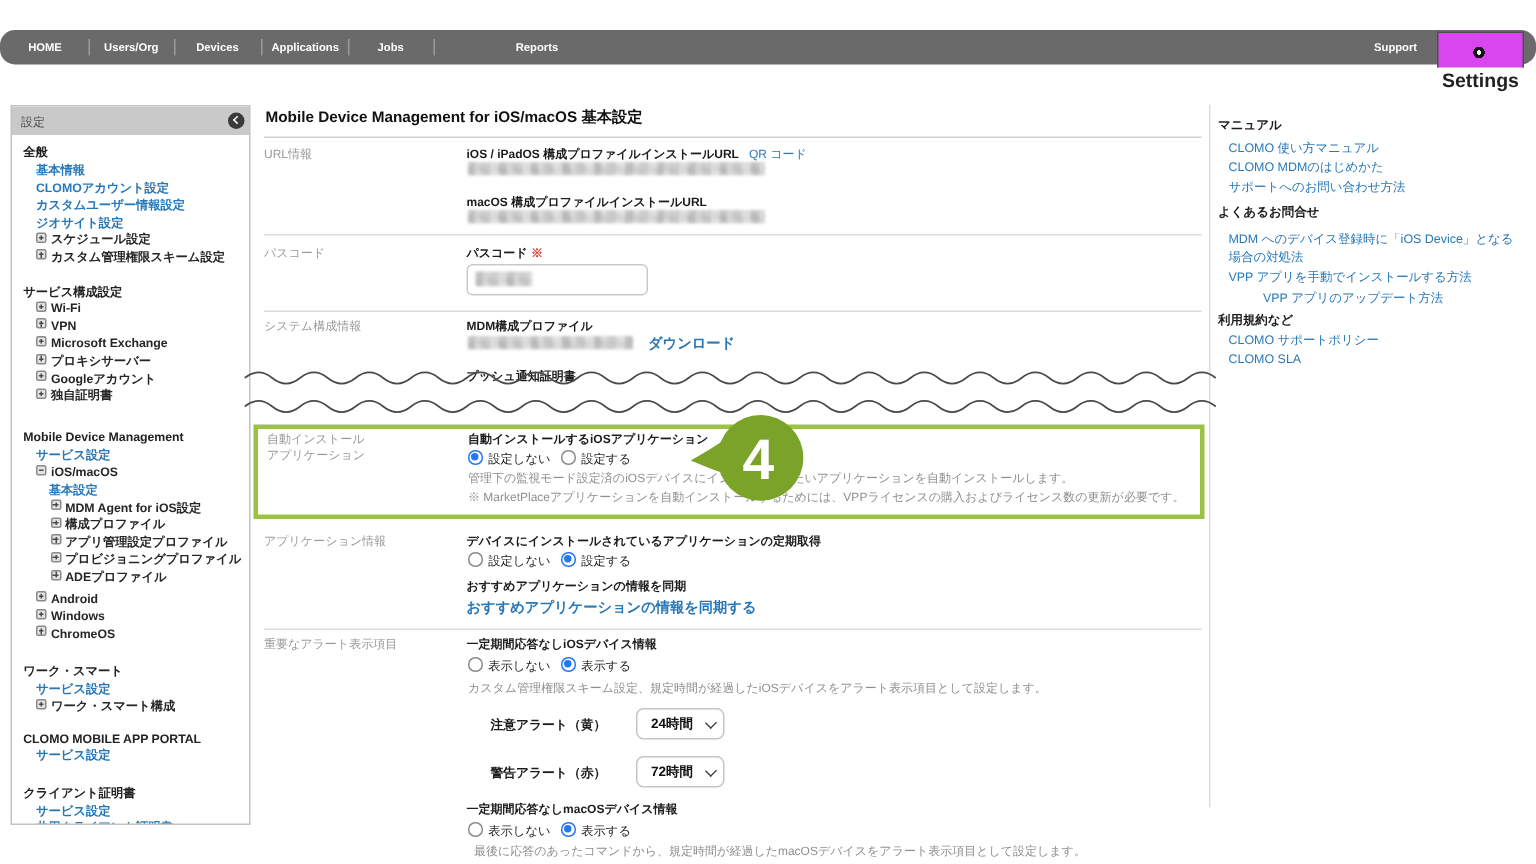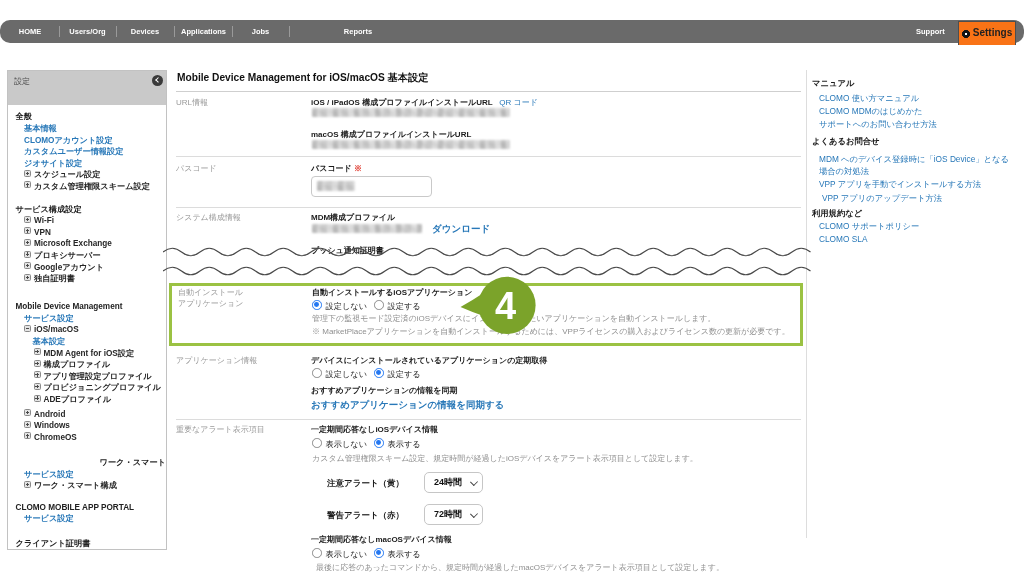--- a/index.html
+++ b/index.html
@@ -5,29 +5,29 @@
   html,body{margin:0;padding:0;}
   body{width:1024px;height:576px;overflow:hidden;position:relative;background:#fff;
        font-family:"Liberation Sans",sans-serif;-webkit-font-smoothing:antialiased;}
   .abs{position:absolute;}
   
   #nav{position:absolute;left:0;top:20px;width:1024px;height:23px;background:#6a6a6a;border-radius:10px;}
   #nav .item{position:absolute;top:0;height:23px;line-height:23px;text-align:center;
       color:#fff;font-size:7.5px;font-weight:bold;width:58px;}
   #nav .sep{position:absolute;top:6px;height:11px;width:1px;background:#9a9a9a;}
   #support{position:absolute;top:0;height:23px;line-height:23px;color:#fff;font-size:7.5px;font-weight:bold;left:916px;}
-  #settingsTab{position:absolute;left:958px;top:21px;width:58px;height:24px;background:#f97316;
+  #settingsTab{position:absolute;left:958px;top:21px;width:58px;height:24px;background:#d946ef;
       border:1px solid #4e4e4e;border-bottom:none;box-sizing:border-box;
-      font-size:10px;font-weight:bold;color:#222;line-height:21px;text-align:center;}
+      font-size:13px;font-weight:bold;color:#222;line-height:21px;text-align:center;}
   .gear{display:inline-block;width:8px;height:8px;position:relative;vertical-align:-1.5px;margin-right:3px;
       background:radial-gradient(circle at 50% 50%, #fff 0 1.4px, #141414 1.5px 3.8px, rgba(0,0,0,0) 3.9px);}
   
   #lsb{position:absolute;left:7px;top:70px;width:160px;height:480px;background:#fff;
       border:1px solid #c2c2c2;box-sizing:border-box;overflow:hidden;}
-  #lsbHead{height:34px;background:#c9c9c9;position:relative;}
+  #lsbHead{height:19px;background:#c9c9c9;position:relative;}
   #lsbHead .t{position:absolute;left:6px;top:5px;font-size:8px;color:#4a4a4a;}
   #lsbHead .c{position:absolute;right:3px;top:4px;width:11px;height:11px;border-radius:50%;background:#3a3a3a;}
   #lsbHead .c::after{content:'';position:absolute;left:4.2px;top:3.4px;width:3.2px;height:3.2px;
       border-left:1.5px solid #fff;border-bottom:1.5px solid #fff;transform:rotate(45deg);}
   #lsb ul{list-style:none;margin:0;padding:0;font-size:8.2px;font-weight:bold;}
   #lsb li{height:11.6px;line-height:11.6px;white-space:nowrap;}
   #lsb .g{color:#222;padding-left:7.5px;margin-top:11px;}
   #lsb .g0{margin-top:6.4px;}
   #lsb a{color:#2878b8;text-decoration:none;}
   #lsb .l1{padding-left:16px;color:#2878b8;}
@@ -60,21 +60,21 @@
   .radrow .rad{margin-right:4px;vertical-align:-1px;}
   .radrow .sp{display:inline-block;width:7px;}
   .sel{}
   .dd{position:absolute;width:59px;height:21px;border:1px solid #c6c6c6;border-radius:5px;background:#fff;
       box-sizing:border-box;font-size:9px;font-weight:bold;color:#111;line-height:19px;padding-left:9px;}
   .dd .ch{position:absolute;right:5px;top:6px;width:5px;height:5px;border-left:1.3px solid #444;border-bottom:1.3px solid #444;transform:rotate(-45deg) scaleY(.9);}
   
   #rsb{position:absolute;left:812px;top:76.5px;width:200px;font-size:8.3px;}
   #rsb .h{font-weight:bold;color:#1c1c1c;line-height:12.6px;margin:0;}
   #rsb .lk{color:#2878b8;margin:0 0 0.5px 7px;line-height:12.6px;}
-  #rsb .lk2{margin-left:10px;}
+  #rsb .lk2{margin-left:30px;}
 </style>
 </head>
 <body>
 
 <div id="nav">
   <div class="item" style="left:1px;">HOME</div>
     <div class="sep" style="left:59px;"></div>
   <div class="item" style="left:58.5px;">Users/Org</div>
     <div class="sep" style="left:116px;"></div>
   <div class="item" style="left:116px;">Devices</div>
@@ -113,21 +113,21 @@
     <li class="i1"><span class="pm m"></span>iOS/macOS</li>
     <li class="l2"><a>基本設定</a></li>
     <li class="i2"><span class="pm"></span>MDM Agent for iOS設定</li>
     <li class="i2"><span class="pm"></span>構成プロファイル</li>
     <li class="i2"><span class="pm"></span>アプリ管理設定プロファイル</li>
     <li class="i2"><span class="pm"></span>プロビジョニングプロファイル</li>
     <li class="i2"><span class="pm"></span>ADEプロファイル</li>
     <li class="i1" style="margin-top:3px;"><span class="pm"></span>Android</li>
     <li class="i1"><span class="pm"></span>Windows</li>
     <li class="i1"><span class="pm"></span>ChromeOS</li>
-    <li class="g" style="margin-top:13.7px;text-align:right;">ワーク・スマート</li>
+    <li class="g" style="margin-top:13.7px;">ワーク・スマート</li>
     <li class="l1"><a>サービス設定</a></li>
     <li class="i1"><span class="pm"></span>ワーク・スマート構成</li>
     <li class="g" style="margin-top:9.7px;">CLOMO MOBILE APP PORTAL</li>
     <li class="l1"><a>サービス設定</a></li>
     <li class="g" style="margin-top:13.2px;">クライアント証明書</li>
     <li class="l1"><a>サービス設定</a></li>
     <li class="l1"><a>共用クライアント証明書</a></li>
   </ul>
 </div>
 

